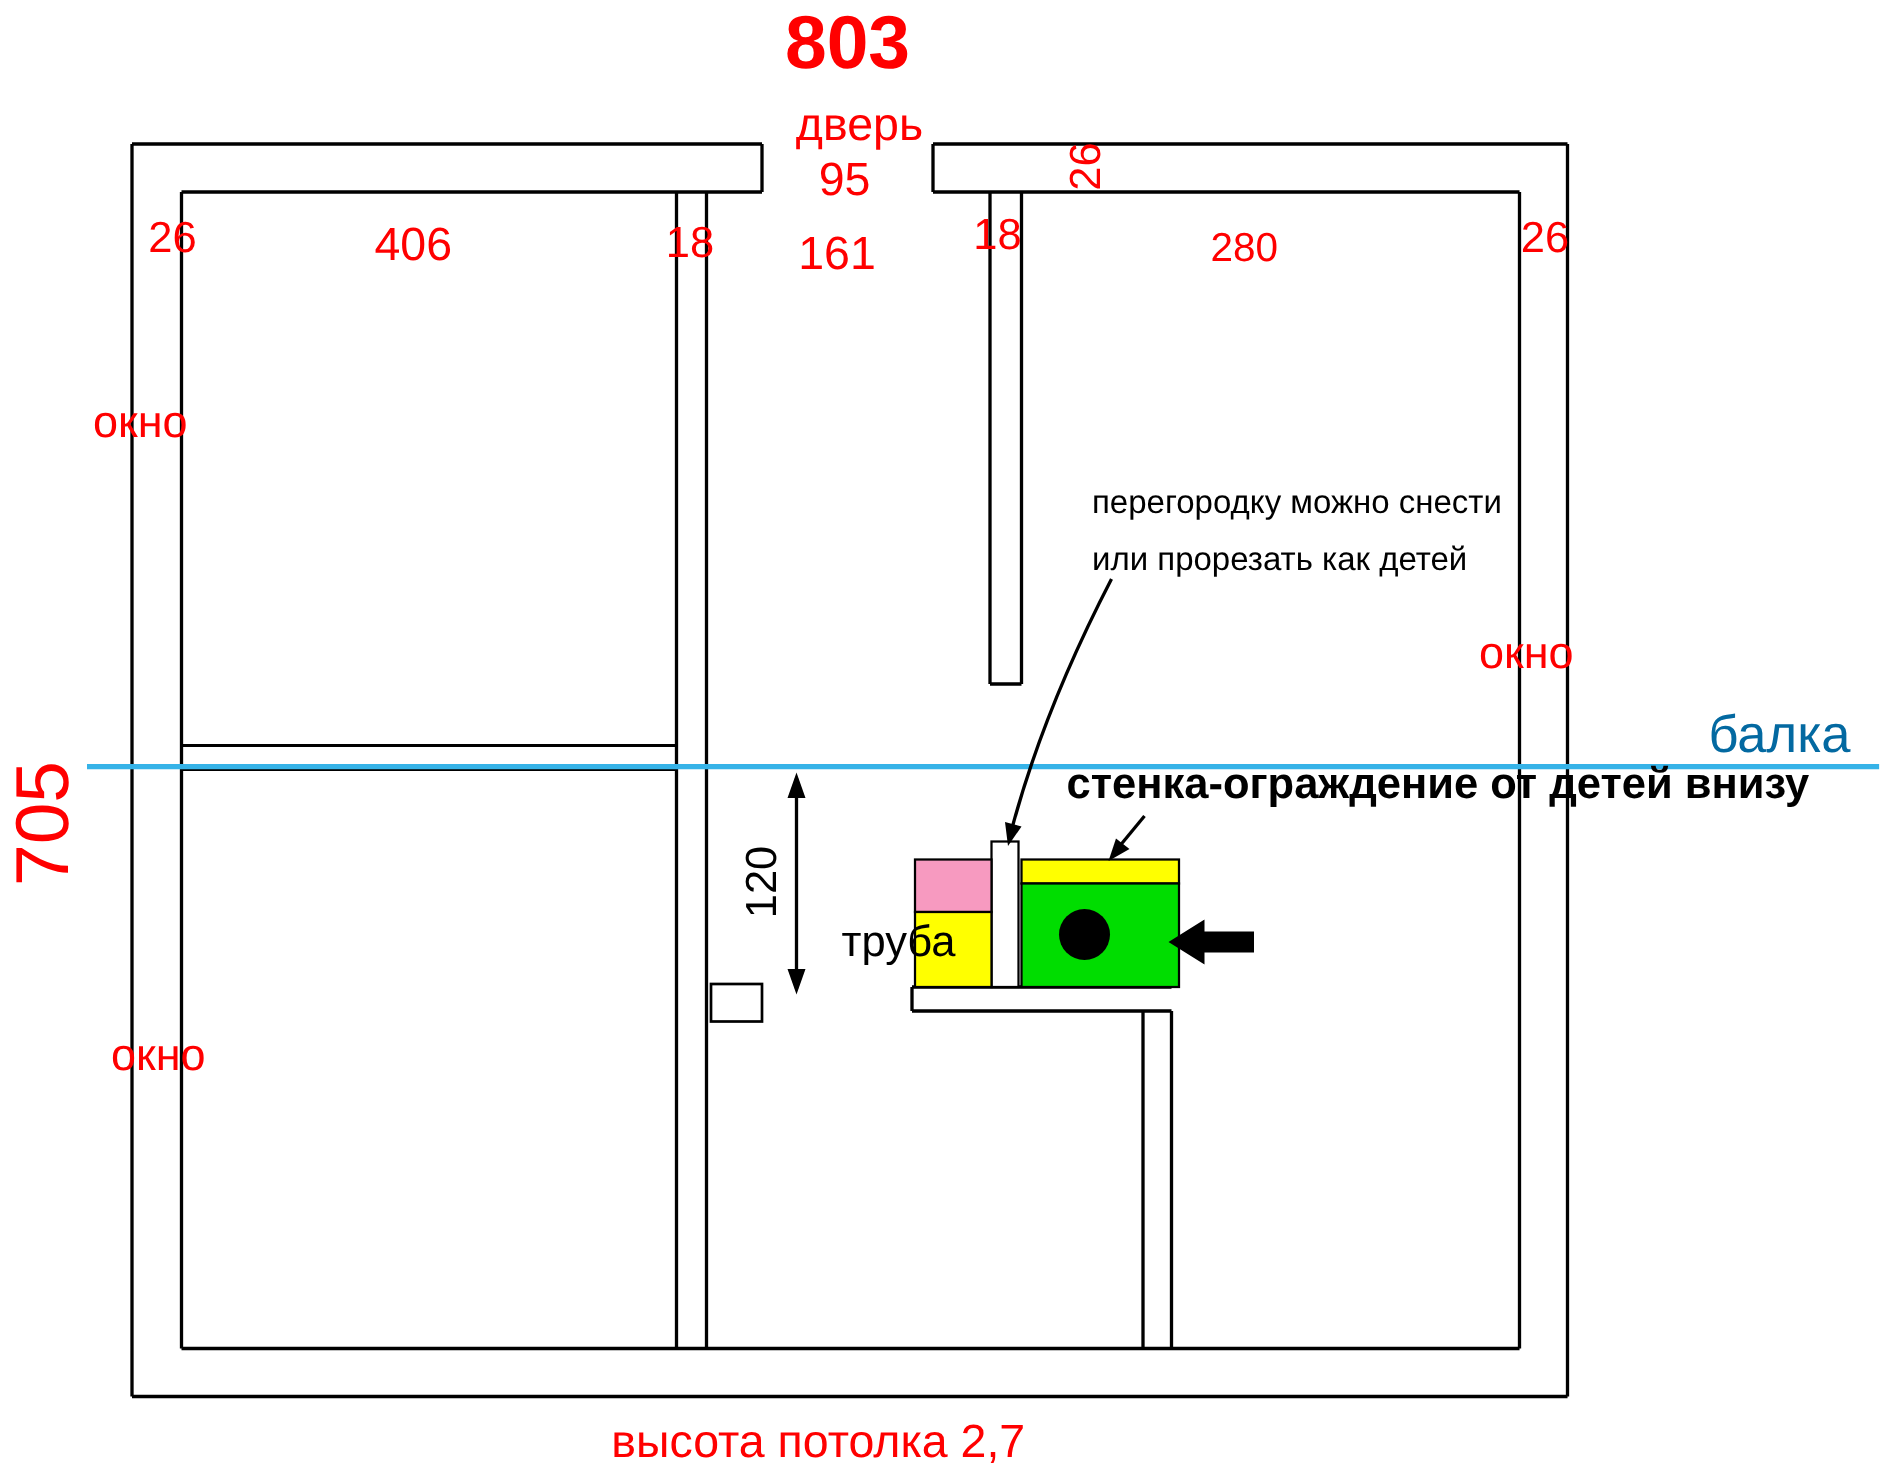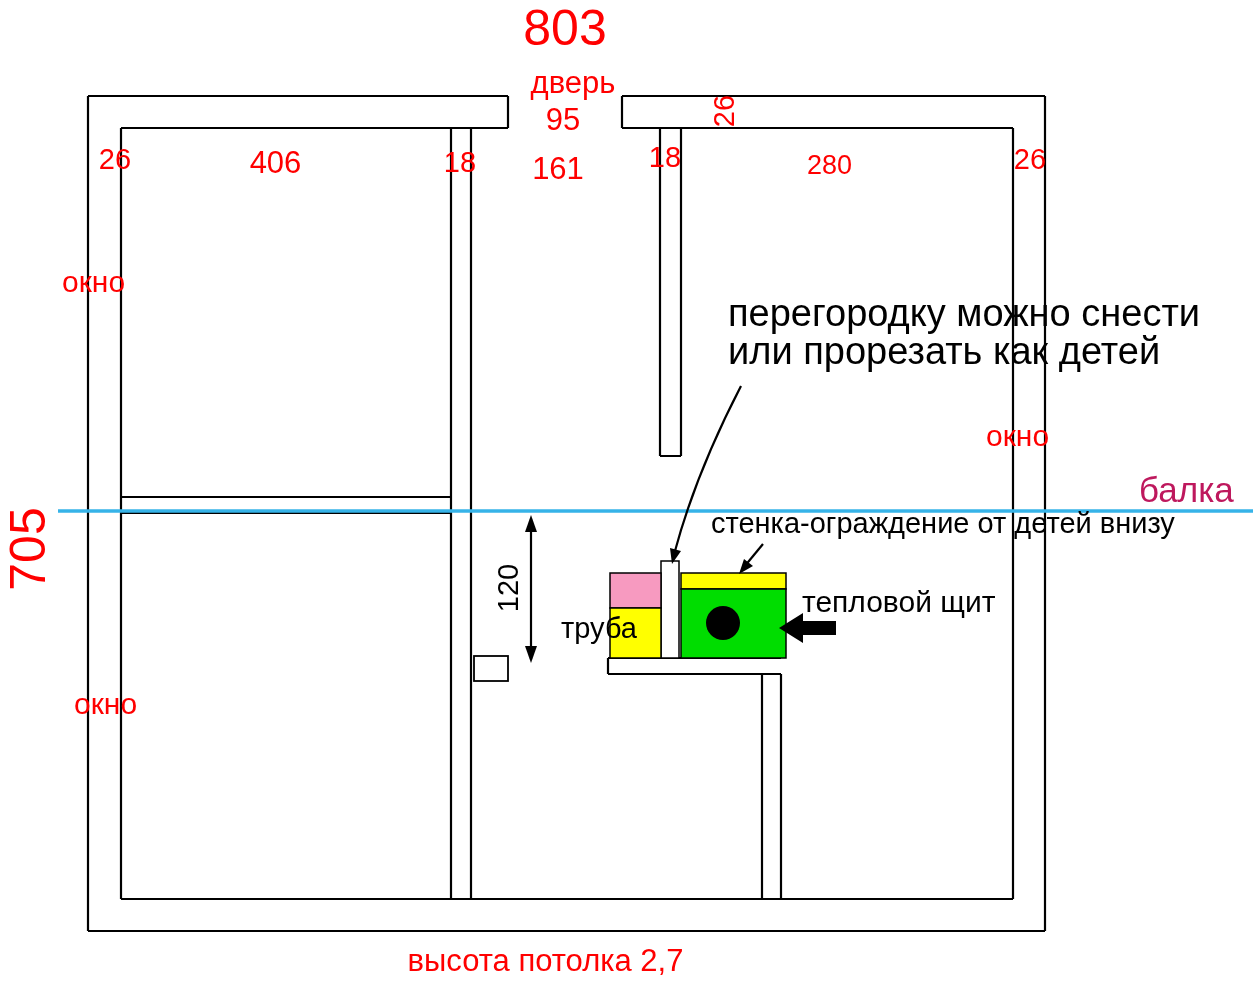--- a/index.html
+++ b/index.html
@@ -12,21 +12,21 @@
   }
   .canvas svg{position:absolute;left:0;top:0;z-index:0;}
   .lbl{
     position:absolute;
     z-index:2;
     white-space:nowrap;
     line-height:1.12;
     font-family:"Liberation Sans", sans-serif;
   }
   .red{color:#ff0000;}
-  .blue{color:#be185d;}
+  .blue{color:#0369a1;}
   .black{color:#000;}
   .center{text-align:center;}
   .rot{transform:rotate(-90deg);transform-origin:center center;}
 </style>
 </head>
 <body>
 
 <div class="canvas">
 
   <svg width="1253" height="984" viewBox="0 0 1253 984">
@@ -65,21 +65,21 @@
 
     <path d="M741 386 Q696 473 675 551" fill="none" stroke="#000" stroke-width="2.2"></path>
     <polygon points="672,564 681,551 670,548" fill="#000"></polygon>
 
     <line x1="763" y1="544" x2="744" y2="567" stroke="#000" stroke-width="2.2"></line>
     <polygon points="739,574 753,566 744,559" fill="#000"></polygon>
 
     <polygon points="779,628 803,613 803,621 836,621 836,635 803,635 803,643" fill="#000"></polygon>
   </svg>
 
-  <div class="lbl red center" style="left:455px;top:0px;width:220px;font-size:50px;">803</div>
+  <div class="lbl red center" style="left:455px;top:0px;width:220px;font-size:50px;font-weight:bold;">803</div>
 
   <div class="lbl red center" style="left:508px;top:66px;width:130px;font-size:31px;">дверь</div>
 
   <div class="lbl red center" style="left:508px;top:103px;width:110px;font-size:31px;">95</div>
 
   <div class="lbl red center" style="left:84px;top:143px;width:62px;font-size:29px;">26</div>
 
   <div class="lbl red center" style="left:203px;top:146px;width:145px;font-size:31px;">406</div>
 
   <div class="lbl red center" style="left:436px;top:146px;width:48px;font-size:29px;">18</div>
@@ -101,26 +101,25 @@
   <div class="lbl red" style="left:986px;top:419px;font-size:30px;">окно</div>
 
   <div class="lbl red" style="left:74px;top:687px;font-size:30px;">окно</div>
 
   <div class="lbl blue" style="left:1139px;top:470px;font-size:35px;">балка</div>
 
   <div class="lbl black center rot" style="left:467px;top:570px;width:82px;height:36px;line-height:36px;font-size:29px;">120</div>
 
   <div class="lbl black" style="left:561px;top:612px;font-size:29px;">труба</div>
 
-  <div class="lbl black" style="left:728px;top:294px;font-size:38px;line-height:38px;">
+  <div class="lbl black" style="left:728px;top:316px;font-size:22px;line-height:38px;">
     <div>перегородку можно снести</div>
     <div>или прорезать как детей</div>
   </div>
 
-  <div class="lbl black" style="left:711px;top:507px;font-size:29px;">стенка-ограждение от детей внизу</div>
+  <div class="lbl black" style="left:711px;top:507px;font-size:29px;font-weight:bold;">стенка-ограждение от детей внизу</div>
 
   <div class="lbl black" style="left:802px;top:583px;font-size:30px;line-height:37px;">
-    <div>тепловой щит</div>
   </div>
 
   <div class="lbl red center" style="left:373px;top:944px;width:345px;font-size:31px;">высота потолка 2,7</div>
 
 </div>
 
 </body></html>

